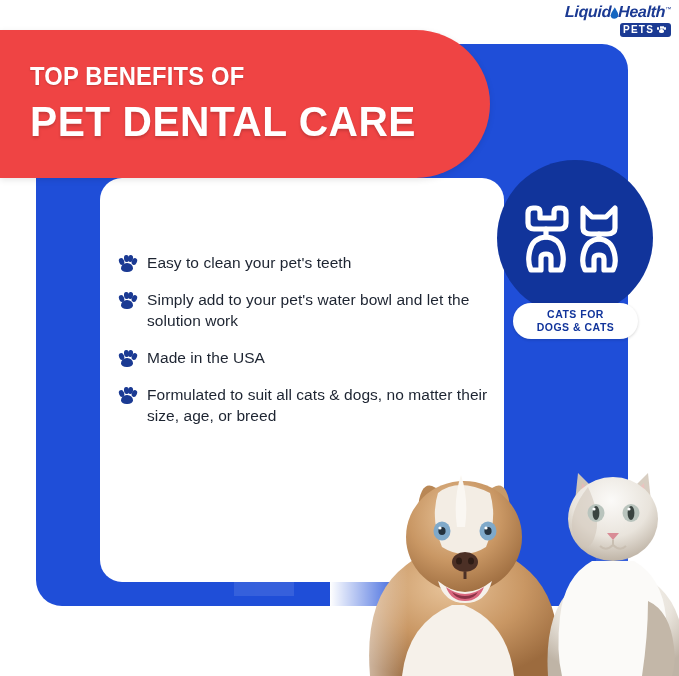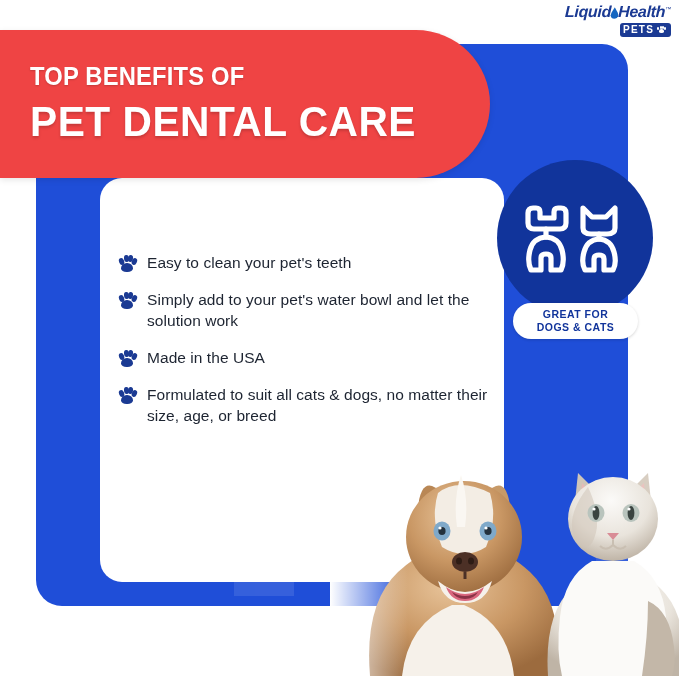--- a/index.html
+++ b/index.html
@@ -226,21 +226,21 @@
       </g>
       <g stroke="#ffffff" stroke-width="5.2" stroke-linejoin="round" stroke-linecap="round" fill="none">
         <path d="M64 27 v-20 l9 9 h14 l9-9 v20 q0 6 -8 6 h-16 q-8 0 -8-6 z"></path>
         <path d="M80 33 v5"></path>
         <path d="M80 38 q-12 1 -15 13 q-3 11 1 18 h9 v-11 q0-4 5-4 q5 0 5 4 v11 h9 q4-7 1-18 q-3-12 -15-13 z"></path>
       </g>
     </svg>
   </div>
 
   <div class="pill">
-    <div>GREAT FOR</div>
+    <div>CATS FOR</div>
     <div>DOGS &amp; CATS</div>
   </div>
 
   <div class="pets-photo">
     <svg width="349" height="261" viewBox="0 0 349 261">
       <defs>
         <radialGradient id="dogFur" cx="42%" cy="32%" r="72%">
           <stop offset="0%" stop-color="#E8C49A"></stop>
           <stop offset="55%" stop-color="#C99764"></stop>
           <stop offset="100%" stop-color="#9C6B3E"></stop>

